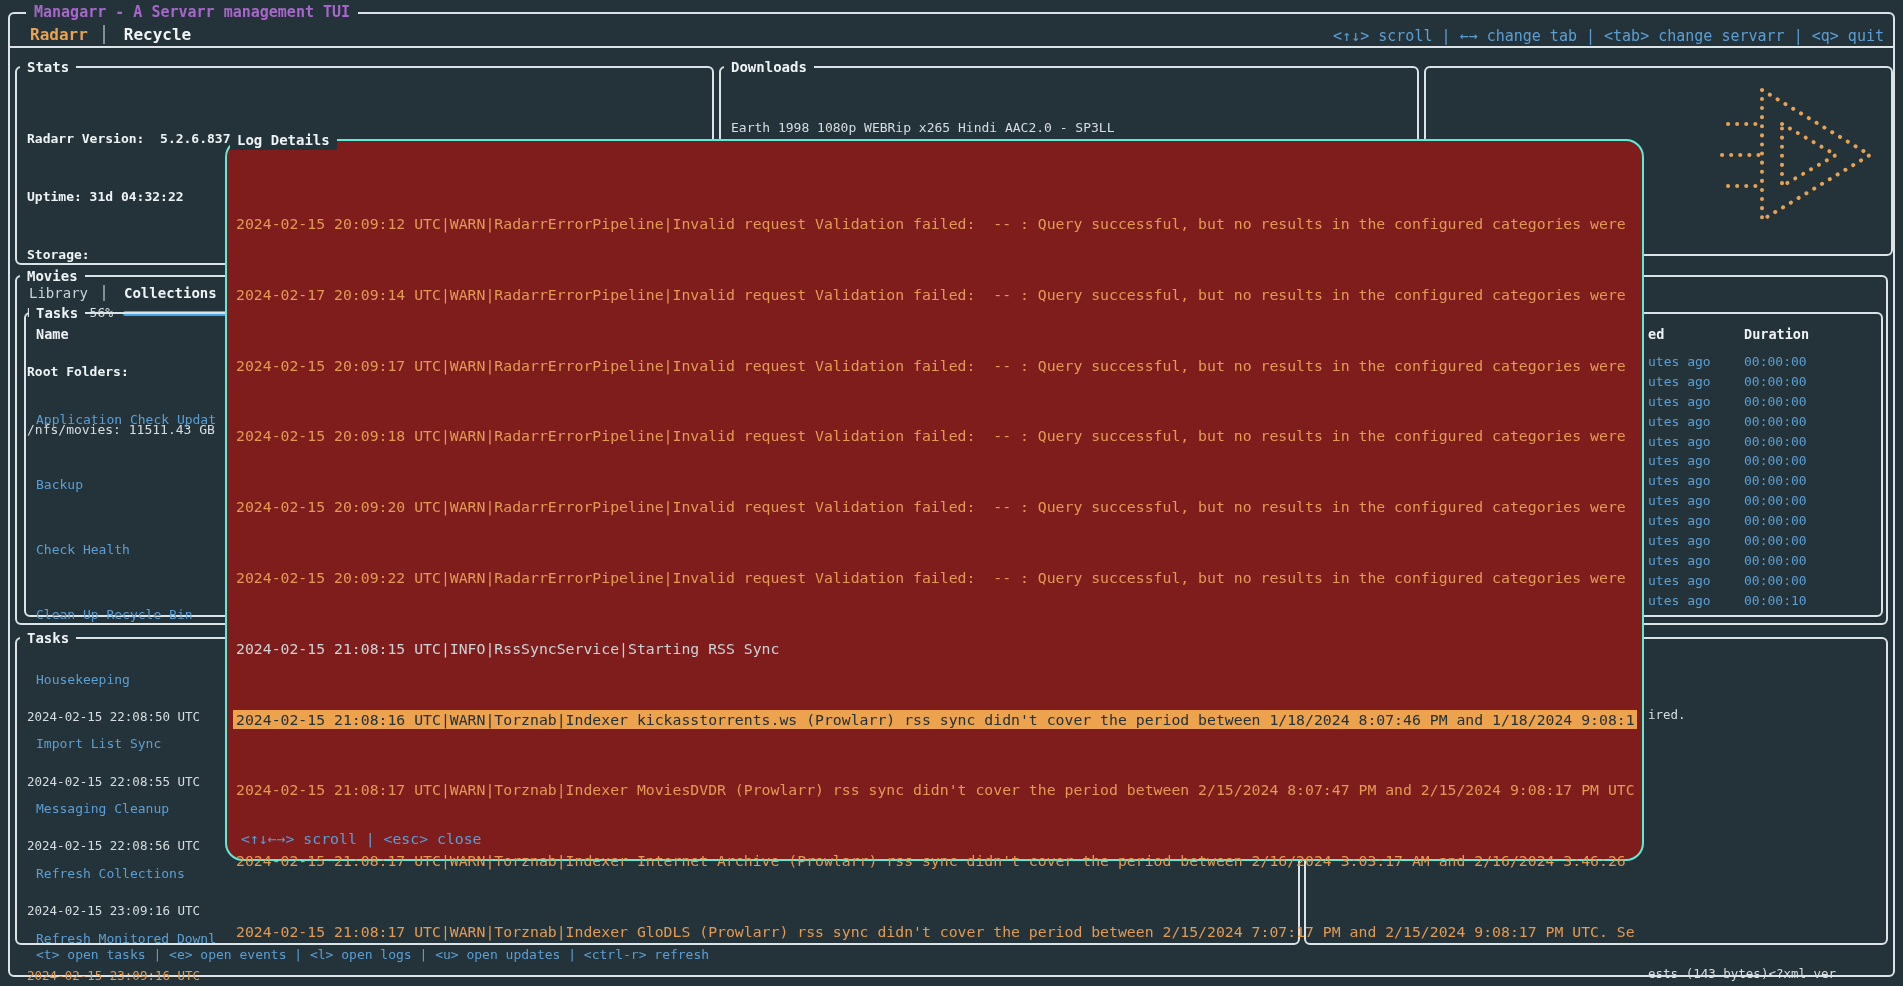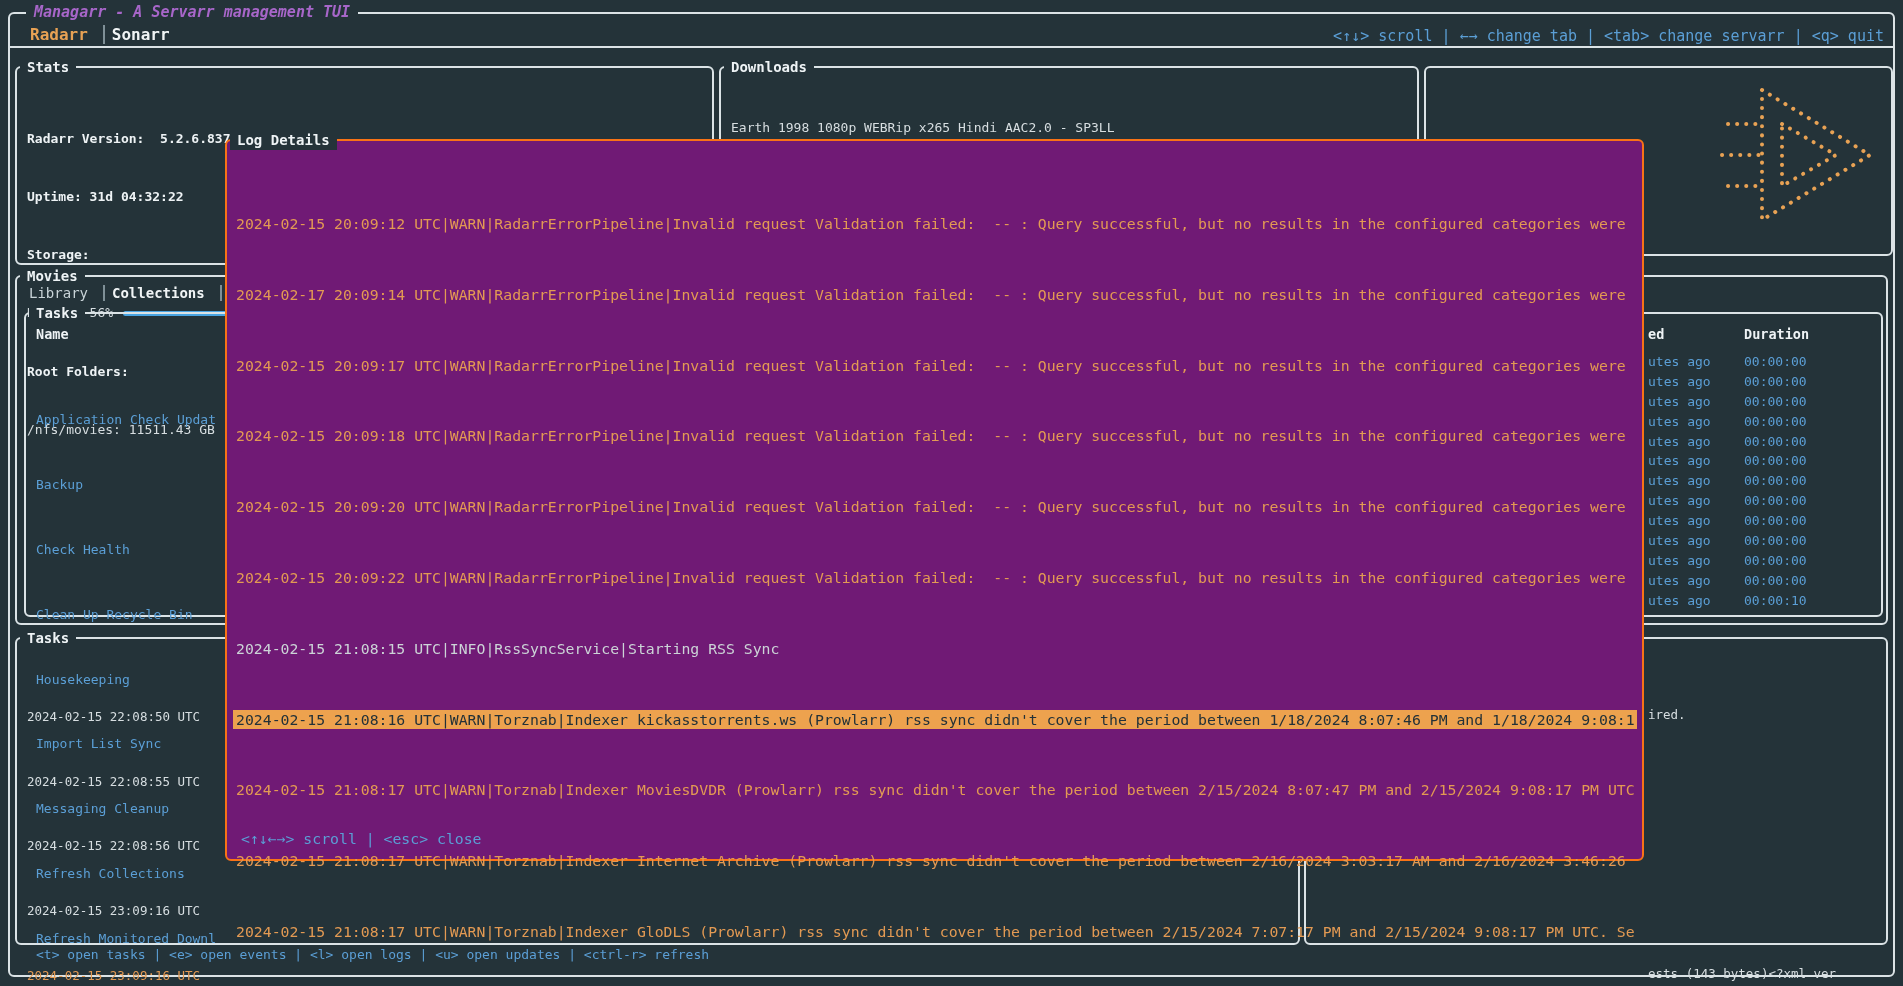--- a/index.html
+++ b/index.html
@@ -8,26 +8,26 @@
     background:#243339;color:#d7dee1;
     font-family:"DejaVu Sans Mono", "Liberation Mono", monospace;
     font-size:13px;
   }
   .abs{position:absolute}
   .frame{position:absolute;left:8px;top:12px;width:1883px;height:961px;
     border:2px solid #dbe3e6;border-radius:6px}
   .hdivider{position:absolute;left:8px;top:46px;width:1885px;border-top:2px solid #dbe3e6}
   .app-title{position:absolute;left:26px;top:3px;z-index:3;background:#243339;padding:0 8px;
     color:#a selectively}
-  .app-title{color:#a766c9;font-style:italic;font-weight:bold;font-size:15px;line-height:18px}
+  .app-title{color:#a766c9;font-weight:bold;font-size:15px;line-height:18px}
   .panel{position:absolute;border:2px solid #dbe3e6;border-radius:6px;background:transparent}
   .ptitle{position:absolute;top:-11px;left:3px;background:#243339;padding:0 7px;
     font-weight:bold;font-size:14px;line-height:20px;color:#eef3f5;white-space:pre}
   .tabbar{display:flex;align-items:center;white-space:pre}
-  .tab{border-right:2px solid #7f9097;padding-right:15px;margin-right:7px}
+  .tab{border-right:2px solid #7f9097;padding-right:15px;margin-right:19px}
   .app-tabs{position:absolute;left:30px;top:25px;font-size:16px;font-weight:bold;z-index:2}
   .app-tabs .tab:last-child{border-right:none}
   .app-tabs .active{color:#e8a254}
   .app-tabs .normal{color:#f0f4f5}
   .keys{color:#5b9fd6;white-space:pre}
   .header-keys{position:absolute;top:27px;right:19px;font-size:15px;z-index:2}
   .footer-keys{position:absolute;left:36px;top:947px;font-size:13px}
   
   .stats-content{position:absolute;left:10px;top:22px;right:6px;line-height:19.4px;white-space:pre}
   .b{font-weight:bold;color:#eef3f5}
@@ -50,42 +50,42 @@
   
   .logs-rows{position:absolute;left:10px;top:8px;font-size:12.5px;white-space:pre}
   .lrow{height:19.7px;line-height:19.7px;overflow:hidden}
   .lvl-info{color:#d7dee1}
   .lvl-warn{color:#e39a53}
   
   .events-rows{position:absolute;left:342px;top:6px;font-size:12.5px;white-space:pre;color:#d7dee1}
   .erow{height:19.8px;line-height:19.8px;overflow:hidden}
   
   .modal{position:absolute;left:225px;top:139px;width:1415px;height:718px;z-index:10;
-    background:#701a75;border:2px solid #f97316;border-radius:6px}
+    background:#7f1d1d;border:2px solid #5eead4;border-radius:18px}
   .modal-lines{position:absolute;left:6px;top:5px;right:5px;font-size:14.8px;white-space:pre;overflow:hidden}
   .mrow{height:19.8px;line-height:19.8px;overflow:hidden;padding-left:3px}
   .mrow.warn{color:#e39a53}
   .mrow.info{color:#ccd4d7}
   .mrow.hl{background:#eda24e;color:#233138}
   .modal-footer{position:absolute;left:14px;bottom:12px;font-size:14.8px}
   svg{display:block}
 </style>
 </head>
 <body>
 
 <div class="frame"></div>
 <div class="hdivider"></div>
 <div class="app-title">Managarr - A Servarr management TUI</div>
 
 <div class="tabbar app-tabs">
   
 
     <div class="tab active">Radarr</div>
   
-    <div class="tab normal">Sonarr</div>
+    <div class="tab normal">Recycle</div>
   </div>
 
 <div class="keys header-keys">&lt;↑↓&gt; scroll | ←→ change tab | &lt;tab&gt; change servarr | &lt;q&gt; quit</div>
 
 <div class="panel" style="left:15px;top:66px;width:695px;height:195px">
   <div class="ptitle">Stats</div>
   <div class="stats-content">
     <div class="b" style="height:19.4px">Radarr Version:  5.2.6.8376</div>
     <div class="b" style="height:19.4px">Uptime: 31d 04:32:22</div>
     <div class="b" style="height:19.4px">Storage:</div>

